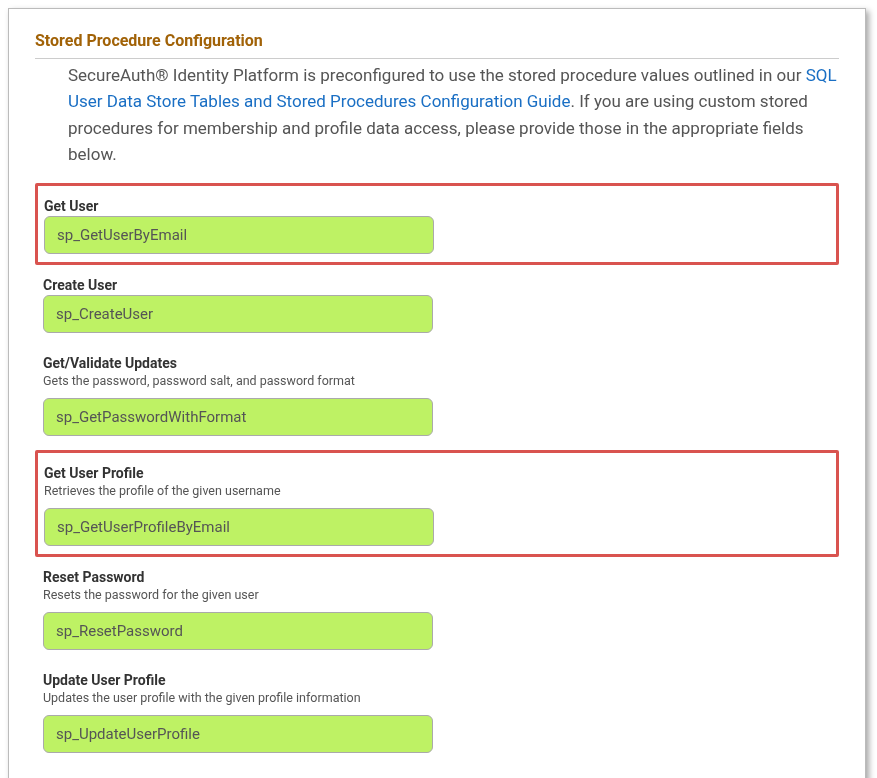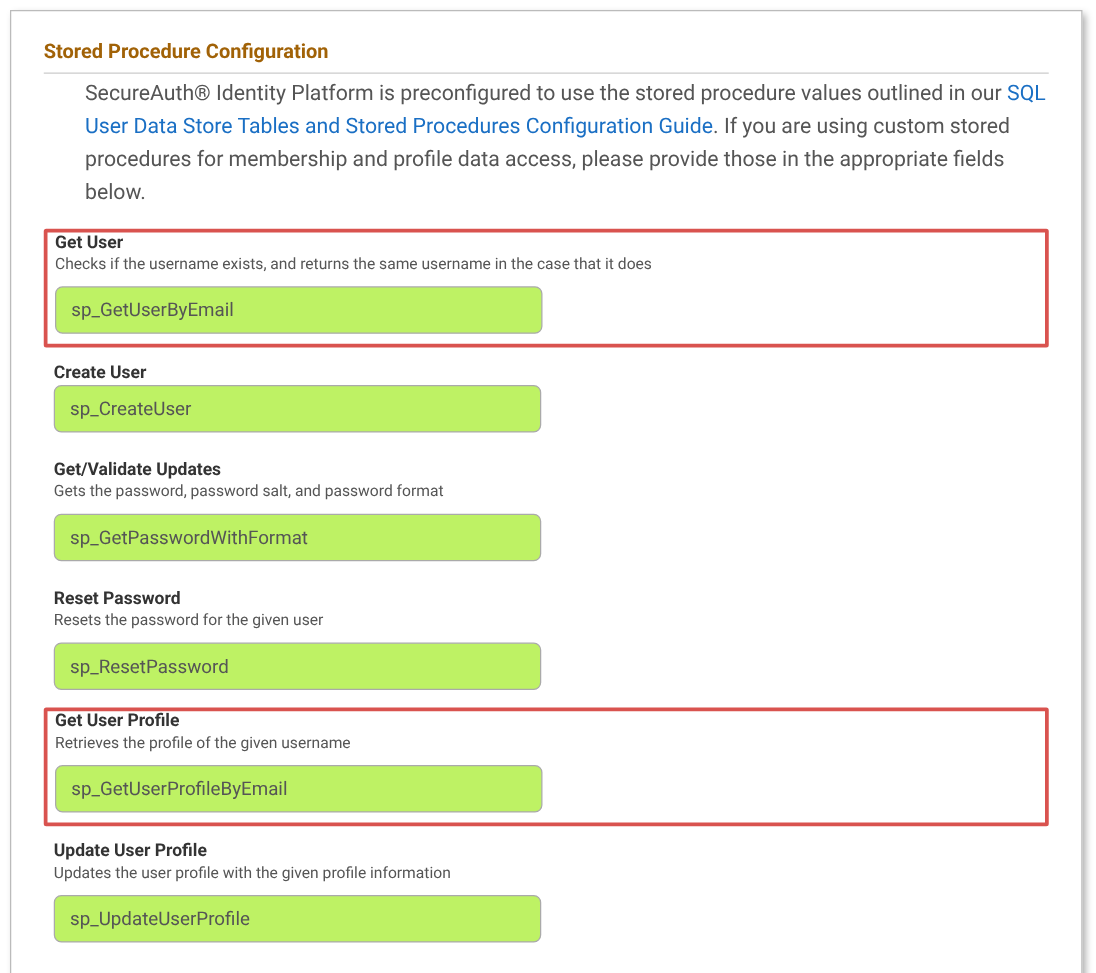--- a/index.html
+++ b/index.html
@@ -38,21 +38,21 @@
       color: #1a6fc4;
       text-decoration: none;
     }
     .field-group {
       padding: 8px 8px 10px 8px;
       margin-bottom: 4px;
     }
     .field-group.highlight {
       border: 3px solid #d9534f;
       border-radius: 2px;
-      padding: 0 6px 8px 6px;
+      padding: 12px 6px 8px 6px;
     }
     .field-label {
       font-size: 14px;
       font-weight: 700;
       color: #333;
       margin-bottom: 2px;
     }
     .field-desc {
       font-size: 12.5px;
       color: #555;
@@ -72,20 +72,20 @@
   </style>
 </head>
 <body>
 
 <div class="panel">
   <h2 class="panel-title">Stored Procedure Configuration</h2>
   <p class="intro">
     <span>SecureAuth® Identity Platform is preconfigured to use the stored procedure values outlined in our </span><a href="#">SQL User Data Store Tables and Stored Procedures Configuration Guide</a><span>. If you are using custom stored procedures for membership and profile data access, please provide those in the appropriate fields below.</span>
   </p>
   <div id="fields-container">
-      <div class="field-group highlight"><div class="field-label">Get User</div><div class="field-desc">Checks if the username exists, and returns the same username in the case that it does</div><input type="text" class="field-input" value="sp_GetUserByEmail" style=""></div>
+      <div class="field-group highlight"><div class="field-label">Get User</div><input type="text" class="field-input" value="sp_GetUserByEmail" style=""></div>
       <div class="field-group"><div class="field-label">Create User</div><input type="text" class="field-input" value="sp_CreateUser" style=""></div>
       <div class="field-group"><div class="field-label">Get/Validate Updates</div><div class="field-desc">Gets the password, password salt, and password format</div><input type="text" class="field-input" value="sp_GetPasswordWithFormat" style=""></div>
+      <div class="field-group highlight"><div class="field-label">Get User Profile</div><div class="field-desc">Retrieves the profile of the given username</div><input type="text" class="field-input" value="sp_GetUserProfileByEmail" style=""></div>
       <div class="field-group"><div class="field-label">Reset Password</div><div class="field-desc">Resets the password for the given user</div><input type="text" class="field-input" value="sp_ResetPassword" style=""></div>
-      <div class="field-group highlight"><div class="field-label">Get User Profile</div><div class="field-desc">Retrieves the profile of the given username</div><input type="text" class="field-input" value="sp_GetUserProfileByEmail" style=""></div>
       <div class="field-group"><div class="field-label">Update User Profile</div><div class="field-desc">Updates the user profile with the given profile information</div><input type="text" class="field-input" value="sp_UpdateUserProfile" style=""></div>
     </div>
 </div>
 
 </body></html>

